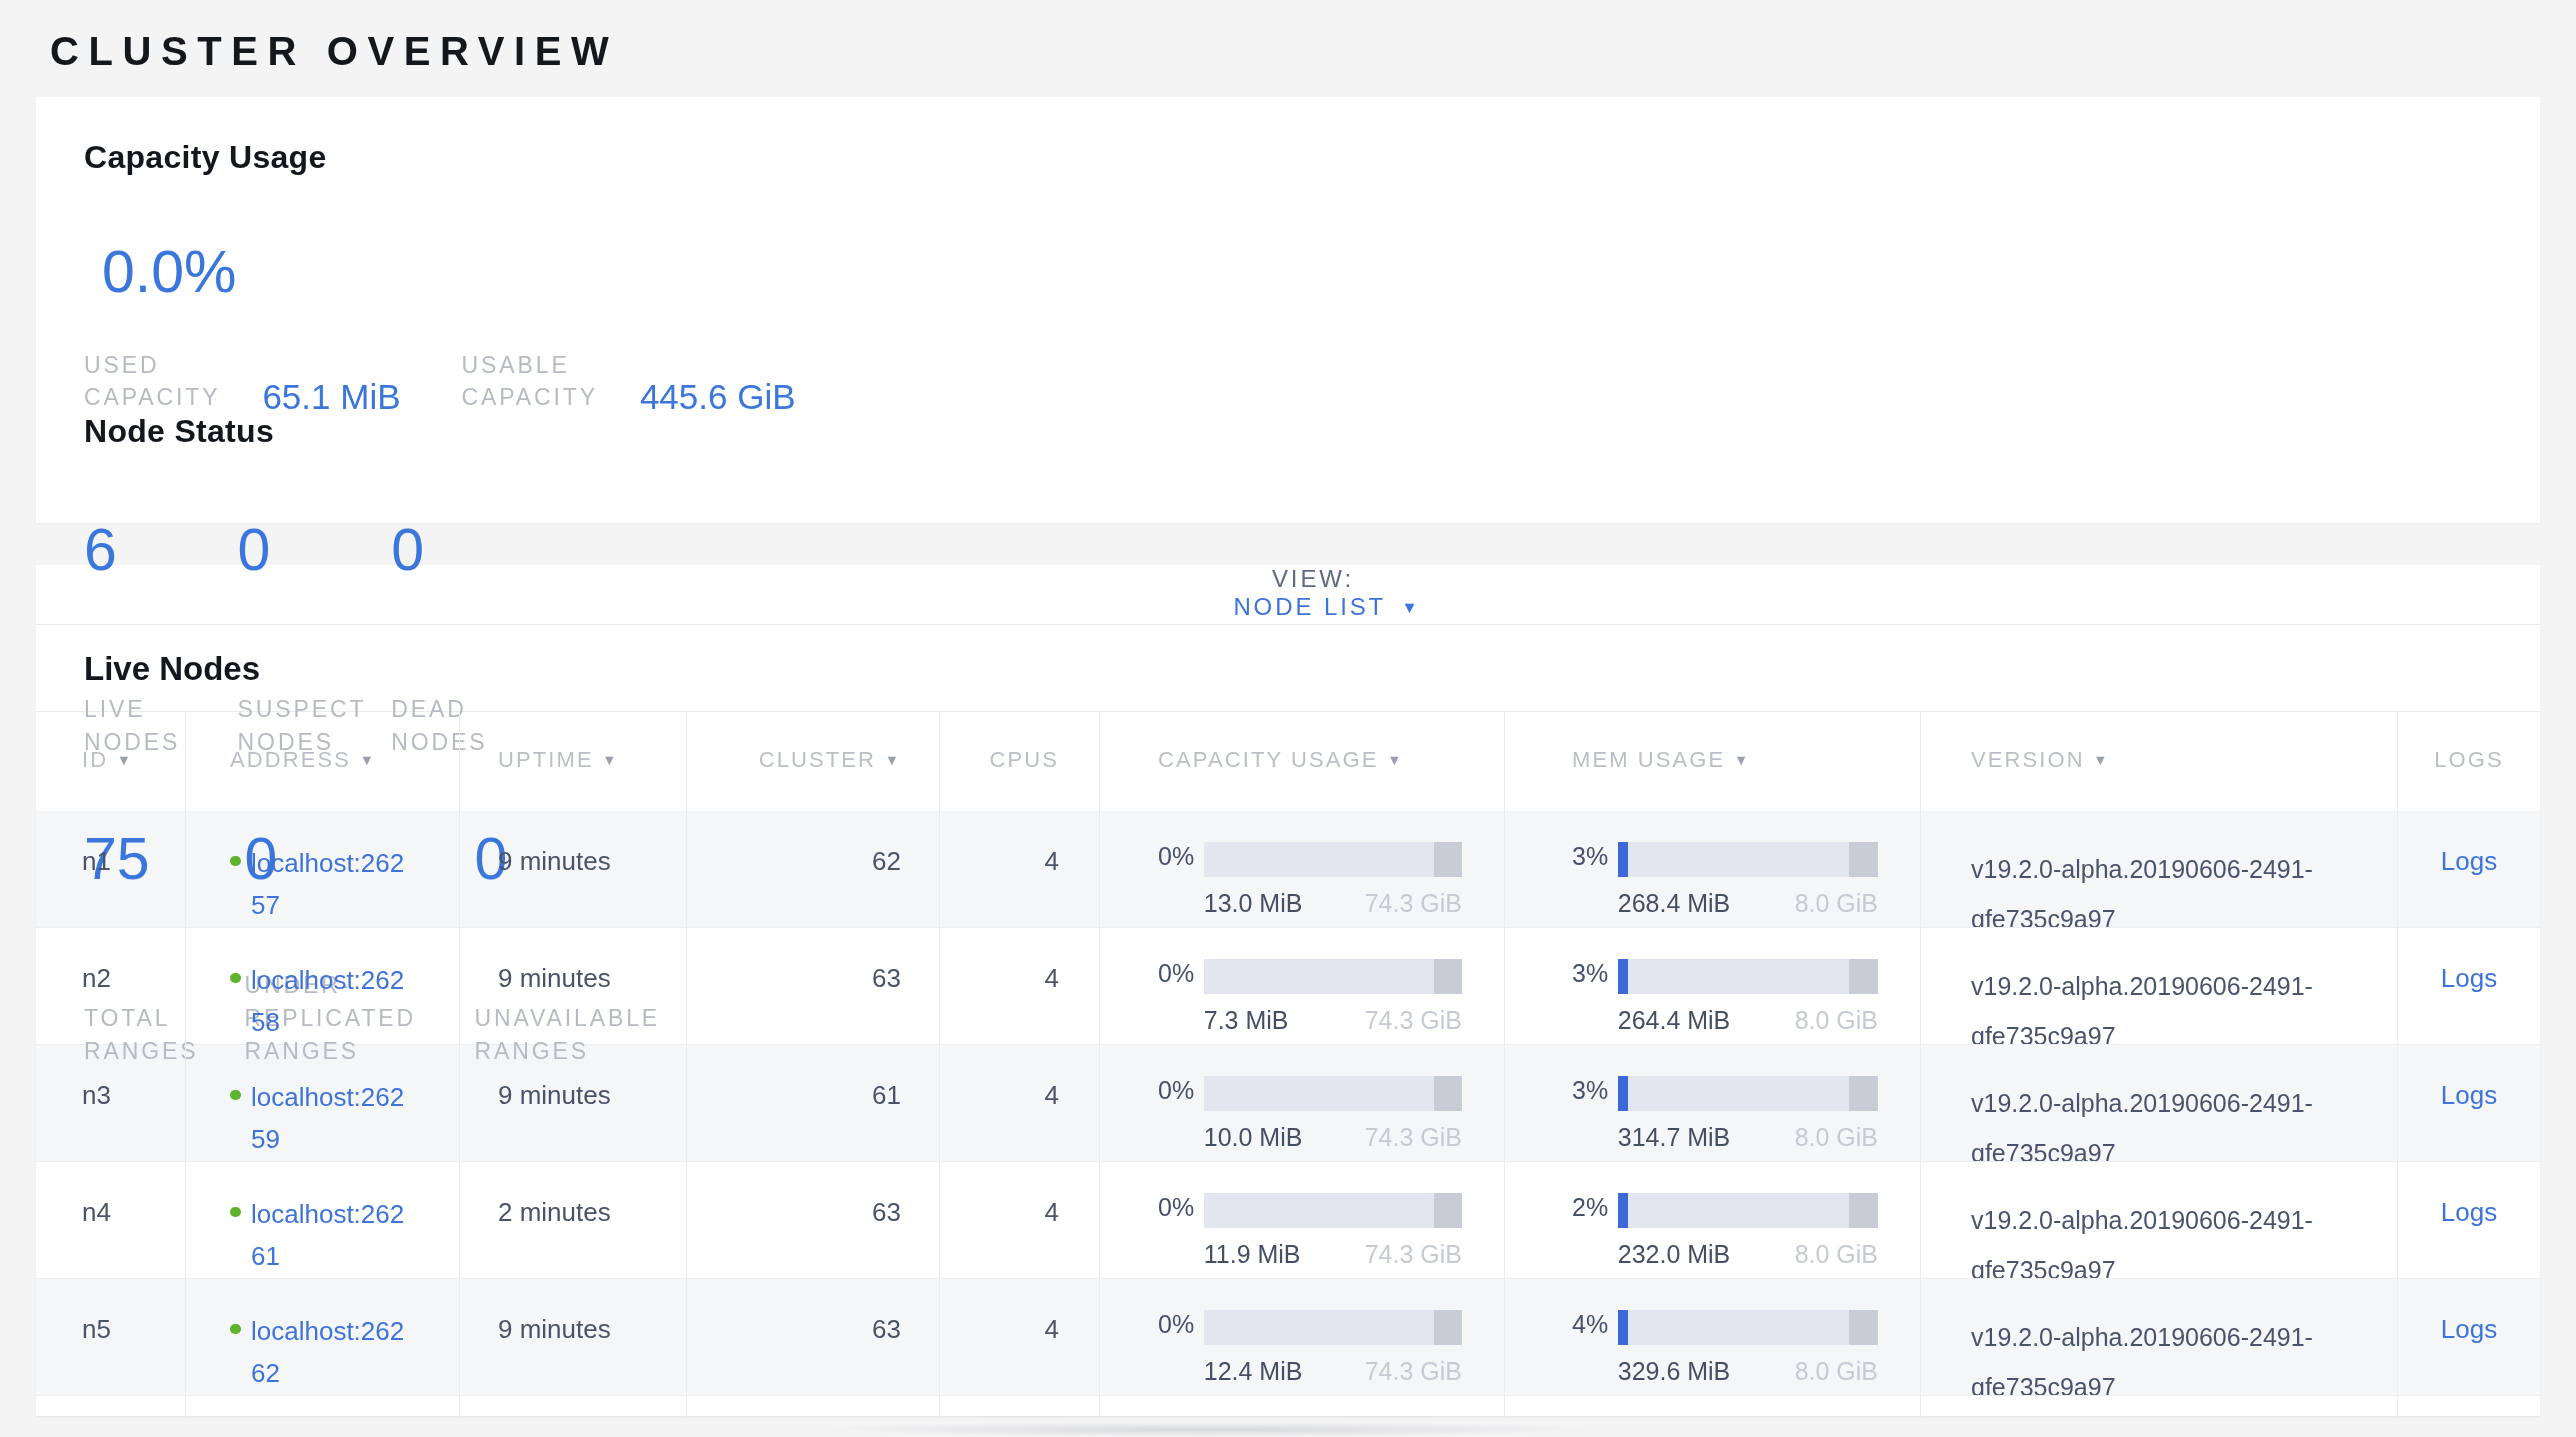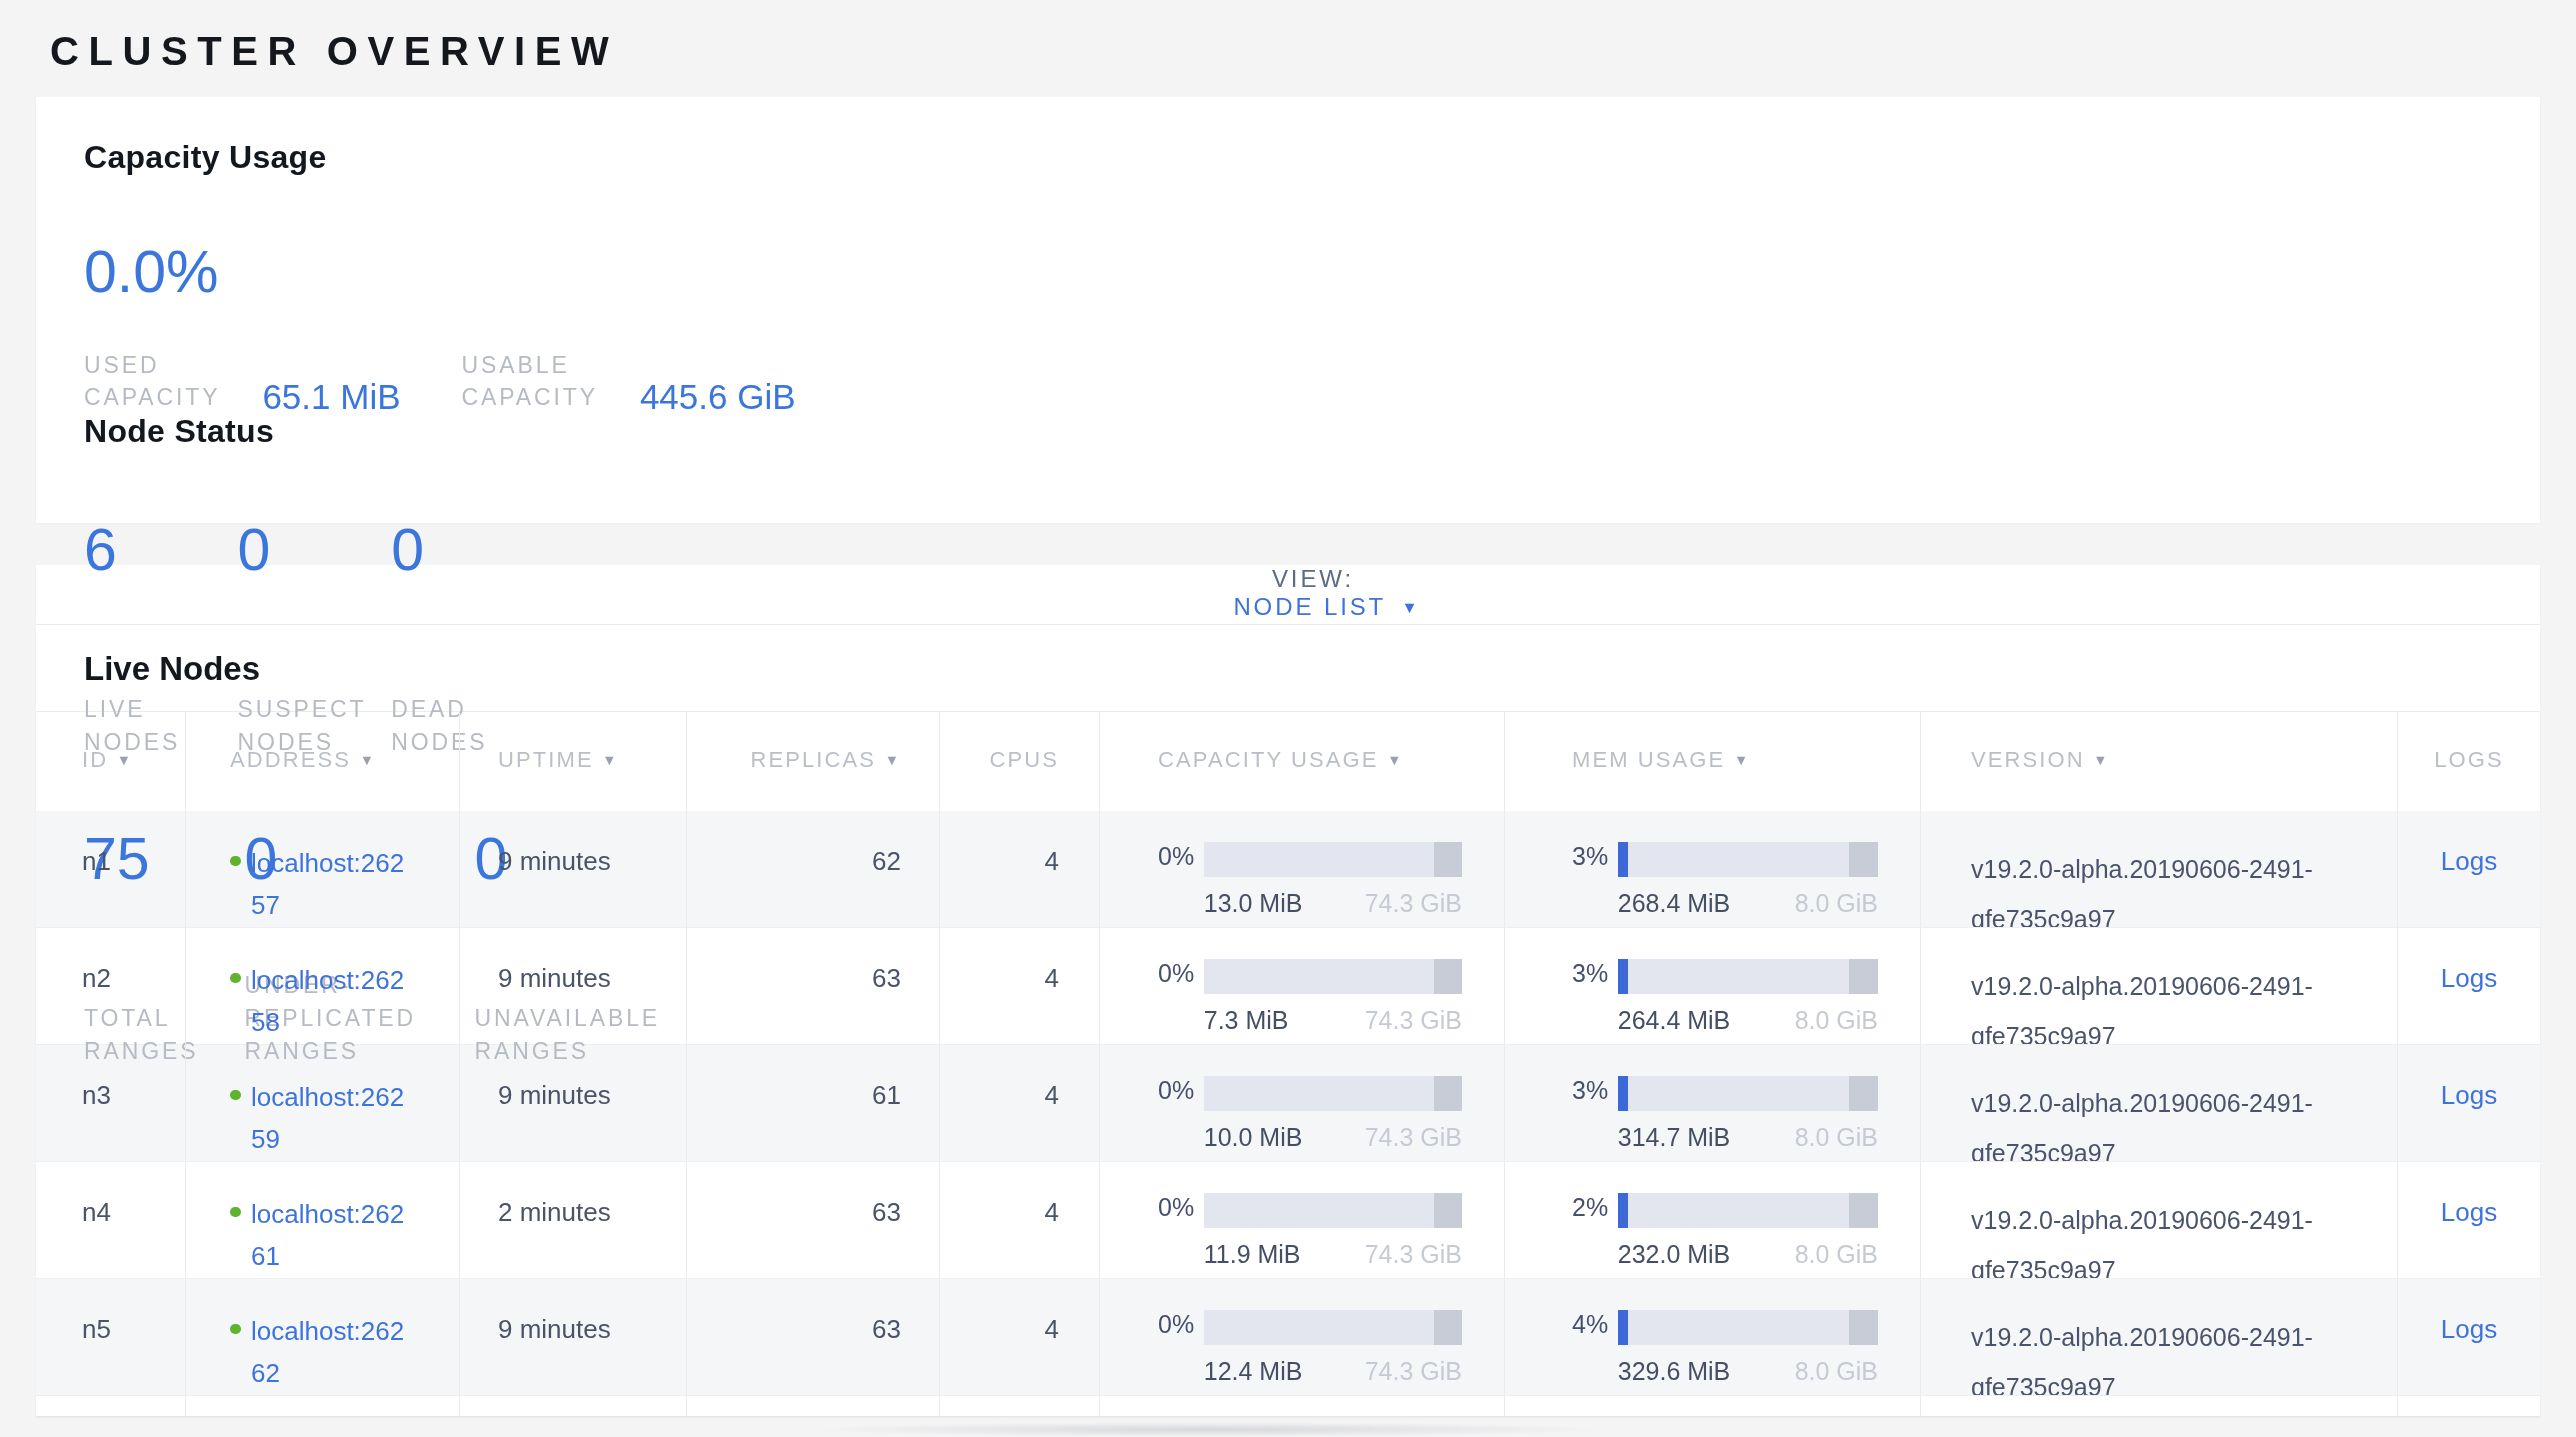--- a/index.html
+++ b/index.html
@@ -12,21 +12,21 @@
 
   
   .card { background:#ffffff; margin:0 36px; box-shadow:0 1px 1.9px rgba(0,0,0,0.04);flex-direction:column; }
   .summary-card { margin-top:23px; height:426px; padding:42px 0 0 48px; display:flex; }
   .col-capacity { width:1025px; }
   .col-nodes    { width:764px; }
   .col-repl     { flex:1; }
   h2.section-h { margin:0; font-size:32px; font-weight:700; color:#13181f; letter-spacing:0.3px; }
 
   
-  .cap-chart-row { display:flex; align-items:center; margin-top:69px; }
+  .cap-chart-row { display:flex; align-items:center; margin-top:69px;margin-left:18px; }
   .big-pct { font-size:59px; line-height:54px; color:#3b76dc; }
   .cap-chart { width:613px; margin-left:36px; padding-top:1.9px; }
   .bar-track { position:relative; height:38px; background:#e3e6ee; overflow:hidden; }
   .bar-cap { position:absolute; right:0; top:0; bottom:0; width:15%; background:#c7ccd7; }
   .axis-ticks { position:relative; height:15.3px; margin-top:3.8px; }
   .axis-ticks i { position:absolute; top:2.9px; width:1.9px; height:12.5px; background:#7e8899; }
   .axis-labels { position:relative; height:33px; margin-top:3.8px; font-size:25px; color:#606b7e; }
   .axis-labels span { position:absolute; transform:translateX(-50%); white-space:nowrap; }
   .cap-stats { display:flex; margin-top:50px; }
   .stat { display:flex; align-items:flex-end; }
@@ -168,21 +168,21 @@
     <div class="th th-id">
       <span>ID</span><span class="arrow">▼</span>
     </div>
     <div class="th th-addr">
       <span>ADDRESS</span><span class="arrow">▼</span>
     </div>
     <div class="th th-up">
       <span>UPTIME</span><span class="arrow">▼</span>
     </div>
     <div class="th th-rep">
-      <span>REPLICAS</span><span class="arrow">▼</span>
+      <span>CLUSTER</span><span class="arrow">▼</span>
     </div>
     <div class="th th-cpu">
       <span>CPUS</span>
     </div>
     <div class="th th-capu">
       <span>CAPACITY USAGE</span><span class="arrow">▼</span>
     </div>
     <div class="th th-mem">
       <span>MEM USAGE</span><span class="arrow">▼</span>
     </div>

